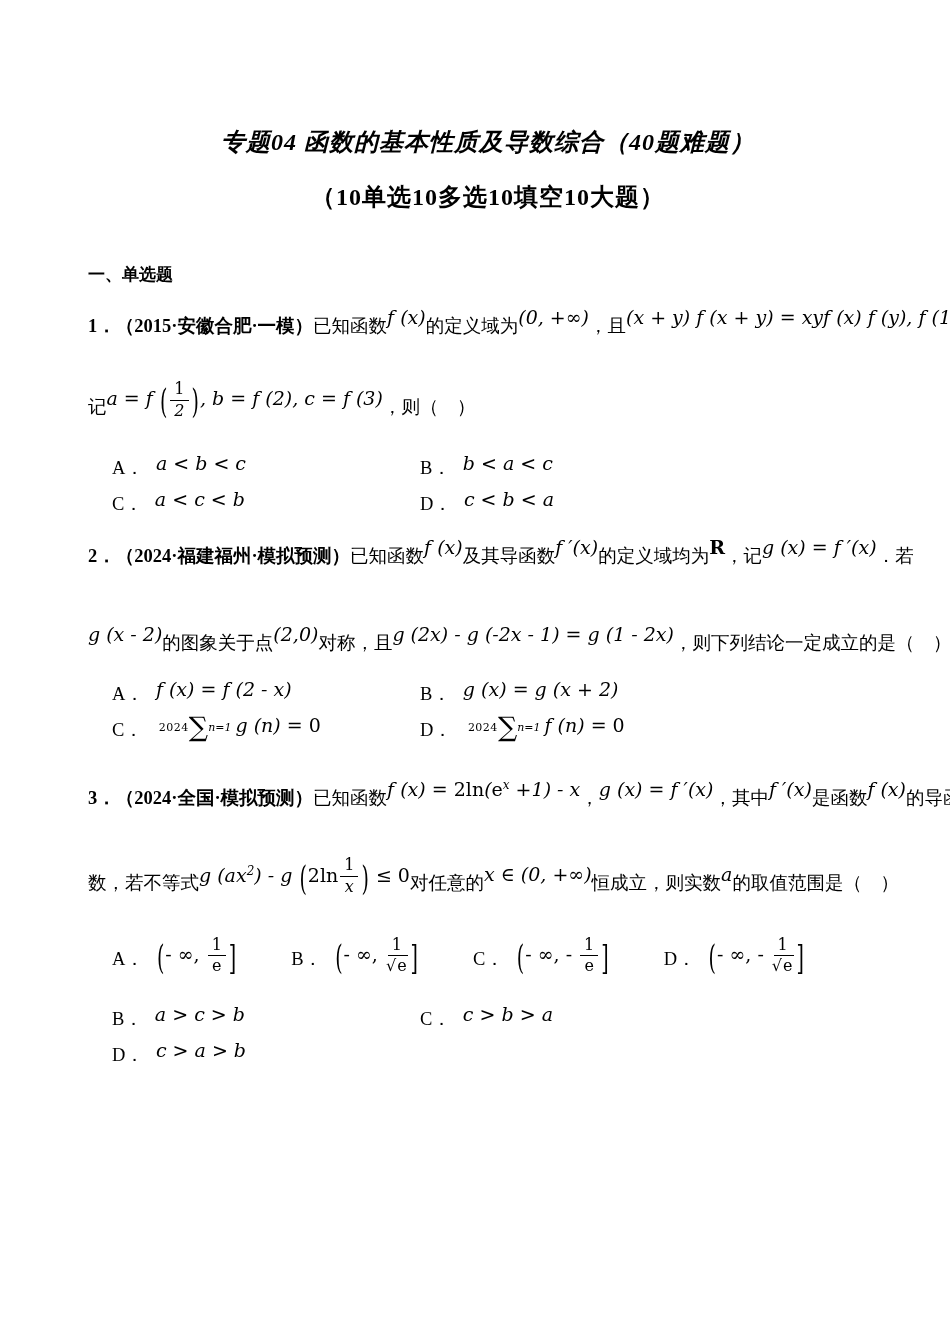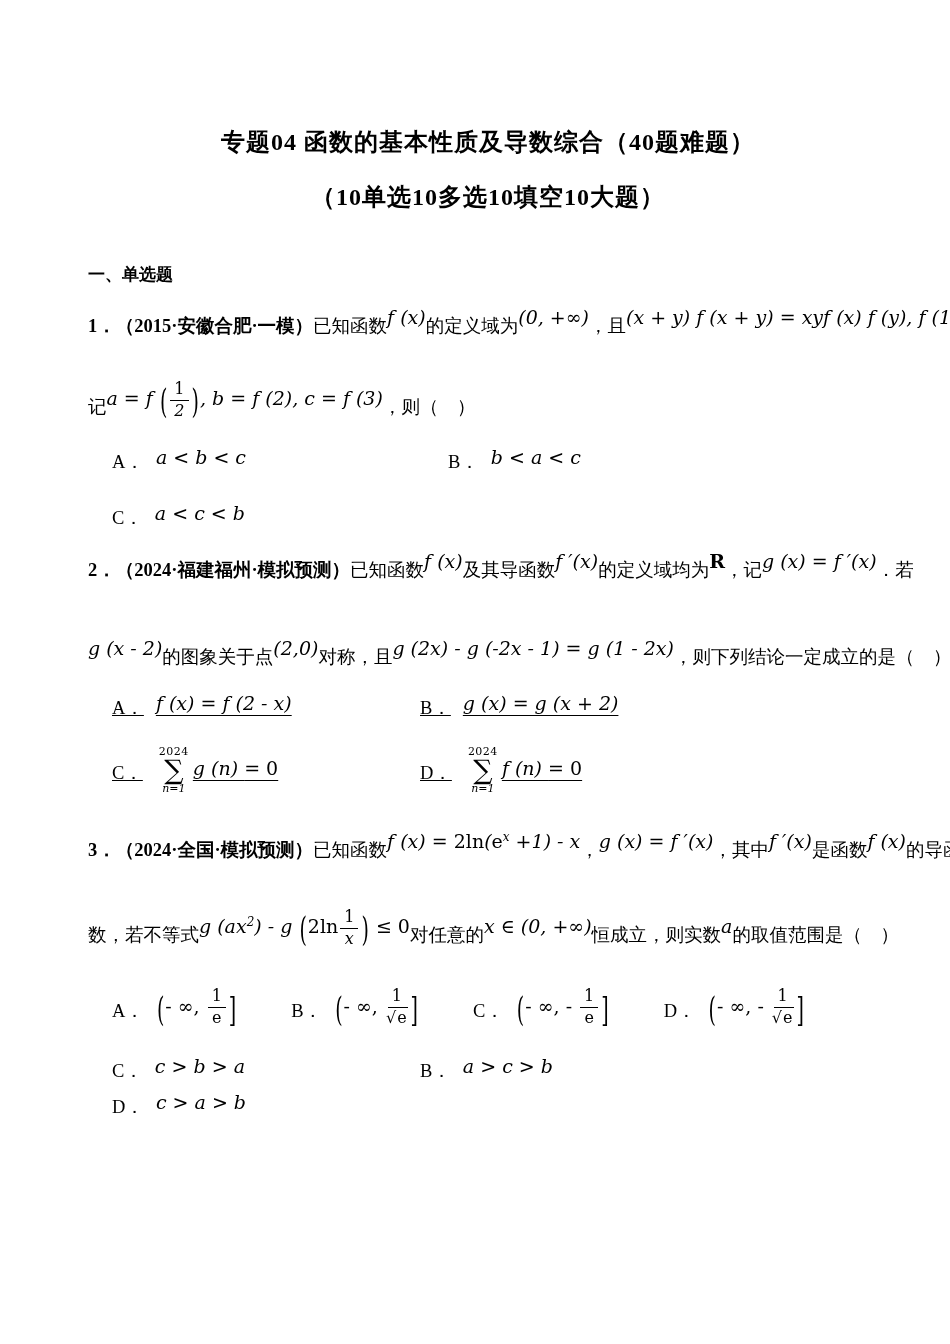--- a/index.html
+++ b/index.html
@@ -6,21 +6,21 @@
   body{
     width:950px;height:1344px;overflow:hidden;background:#ffffff;color:#000;
     font-family:"Liberation Serif","DejaVu Serif",serif;
   }
   .page{padding:0 62px 0 88px;}
 
   .doc-title{
     text-align:center;font-size:24px;font-weight:bold;
     line-height:33px;letter-spacing:1px;
   }
-  .doc-title.l1{margin:126px 0 0 0;}
+  .doc-title.l1{margin:126px 0 0 0;font-style:italic;}
   .doc-title.l2{margin:22px 0 4px 0;}
 
   .section-heading{font-size:17px;font-weight:bold;margin:48px 0 0 0;line-height:26px;}
 
   .q{font-size:18.5px;}
   .stem-line{line-height:30px;white-space:nowrap;}
   .bt{font-weight:bold;}
   .t{}
 
   
@@ -34,43 +34,43 @@
     display:inline-flex;flex-direction:column;align-items:center;
     vertical-align:middle;line-height:1.05;font-size:16px;margin:0 2px;
   }
   .frac .fn{padding:0 4px 2px 4px;border-bottom:1px solid #000;}
   .frac .fd{padding-top:2px;}
   .bigp{
     display:inline-block;transform:scaleY(1.8);transform-origin:center;
     vertical-align:middle;font-size:19px;font-style:normal;padding:0 1px;
   }
   .sum{
-    display:inline-flex;flex-direction:column;align-items:center;
+    display:inline-flex;align-items:center;
     vertical-align:middle;line-height:1;font-size:11px;margin:0 4px;
   }
   .sum .sg{font-size:27px;line-height:0.95;}
   .sum .st{font-style:normal;letter-spacing:0.5px;}
   .sum .sb{font-style:italic;}
   .ol{border-top:1.3px solid #000;padding:0 1px;}
 
   
   .options{padding-left:24px;}
   .options.grid2{display:grid;grid-template-columns:308px 1fr;row-gap:8px;align-items:center;}
   .options.row4{display:flex;column-gap:54px;align-items:center;}
   .option{white-space:nowrap;}
   .olabel{margin-right:12px;}
   .option .math{vertical-align:4px;}
 
   
   .q1{margin-top:14px;}
   .q1 .line2{margin-top:40px;}
-  .q1 .options{margin-top:24px;gap:28px;}
+  .q1 .options{margin-top:30px;}
   .q2{margin-top:16px;}
   .q2 .line2{margin-top:48px;}
-  .q2 .options{margin-top:20px;row-gap:26px;text-decoration:underline;}
+  .q2 .options{margin-top:20px;row-gap:8px;}
   .q3{margin-top:32px;}
   .q3 .line2{margin-top:44px;}
   .q3 .options{margin-top:38px;}
   .q4{margin-top:28px;}
   .q4 .options{margin-top:20px;}
 </style>
 </head>
 <body>
 
 <div class="page">
@@ -81,20 +81,21 @@
       <article class="q q1">
         <div class="stem-line line1"><span class="bt">1．（2015·安徽合肥·一模）</span><span class="t">已知函数</span><span class="math"><span class="mi">f (x)</span></span><span class="t">的定义域为</span><span class="math"><span class="mi">(0, +∞)</span></span><span class="t">，且</span><span class="math"><span class="mi">(x + y) f (x + y) = xyf (x) f (y), f (1) = </span></span></div>
         <div class="stem-line line2"><span class="t">记</span><span class="math"><span class="mi">a = f </span><span class="bigp">(</span><span class="frac">
               <span class="fn">1</span>
               <span class="fd mi">2</span>
             </span><span class="bigp">)</span><span class="mi">, b = f (2), c = f (3)</span></span><span class="t">，则（　）</span></div>
         <div class="options grid2">
           <div class="option"><span class="olabel">A．</span><span class="math"><span class="mi">a &lt; b &lt; c</span></span></div>
           <div class="option"><span class="olabel">B．</span><span class="math"><span class="mi">b &lt; a &lt; c</span></span></div>
           <div class="option"><span class="olabel">C．</span><span class="math"><span class="mi">a &lt; c &lt; b</span></span></div>
+          <div class="option"><span class="olabel">D．</span><span class="math"><span class="mi">c &lt; b &lt; a</span></span></div>
         </div>
       </article>
       <article class="q q2">
         <div class="stem-line line1"><span class="bt">2．（2024·福建福州·模拟预测）</span><span class="t">已知函数</span><span class="math"><span class="mi">f (x)</span></span><span class="t">及其导函数</span><span class="math"><span class="mi">f ′(x)</span></span><span class="t">的定义域均为</span><span class="math"><span class="mb">R</span></span><span class="t">，记</span><span class="math"><span class="mi">g (x) = f ′(x)</span></span><span class="t">．若</span></div>
         <div class="stem-line line2"><span class="math"><span class="mi">g (x - 2)</span></span><span class="t">的图象关于点</span><span class="math"><span class="mi">(2,0)</span></span><span class="t">对称，且</span><span class="math"><span class="mi">g (2x) - g (-2x - 1) = g (1 - 2x)</span></span><span class="t">，则下列结论一定成立的是（　）</span></div>
         <div class="options grid2">
           <div class="option"><span class="olabel">A．</span><span class="math"><span class="mi">f (x) = f (2 - x)</span></span></div>
           <div class="option"><span class="olabel">B．</span><span class="math"><span class="mi">g (x) = g (x + 2)</span></span></div>
           <div class="option"><span class="olabel">C．</span><span class="math"><span class="sum">
                 <span class="st">2024</span>
@@ -128,19 +129,19 @@
                 <span class="fd"><span class="mr">e</span></span>
               </span><span class="bigp">]</span></span></div>
           <div class="option"><span class="olabel">D．</span><span class="math"><span class="bigp">(</span><span class="mr">- ∞, - </span><span class="frac">
                 <span class="fn">1</span>
                 <span class="fd"><span class="mr">√</span><span class="mr ol">e</span></span>
               </span><span class="bigp">]</span></span></div>
         </div>
       </article>
       <article class="q q4">
         <div class="options grid2">
+          <div class="option"><span class="olabel">B．</span><span class="math"><span class="mi">a &gt; c &gt; b</span></span></div>
           <div class="option"><span class="olabel">C．</span><span class="math"><span class="mi">c &gt; b &gt; a</span></span></div>
-          <div class="option"><span class="olabel">B．</span><span class="math"><span class="mi">a &gt; c &gt; b</span></span></div>
           <div class="option"><span class="olabel">D．</span><span class="math"><span class="mi">c &gt; a &gt; b</span></span></div>
         </div>
       </article>
     </main>
 </div>
 
 </body></html>

